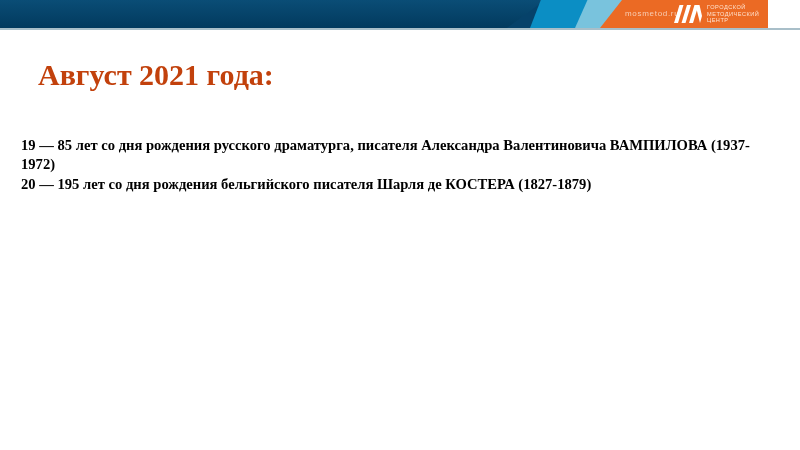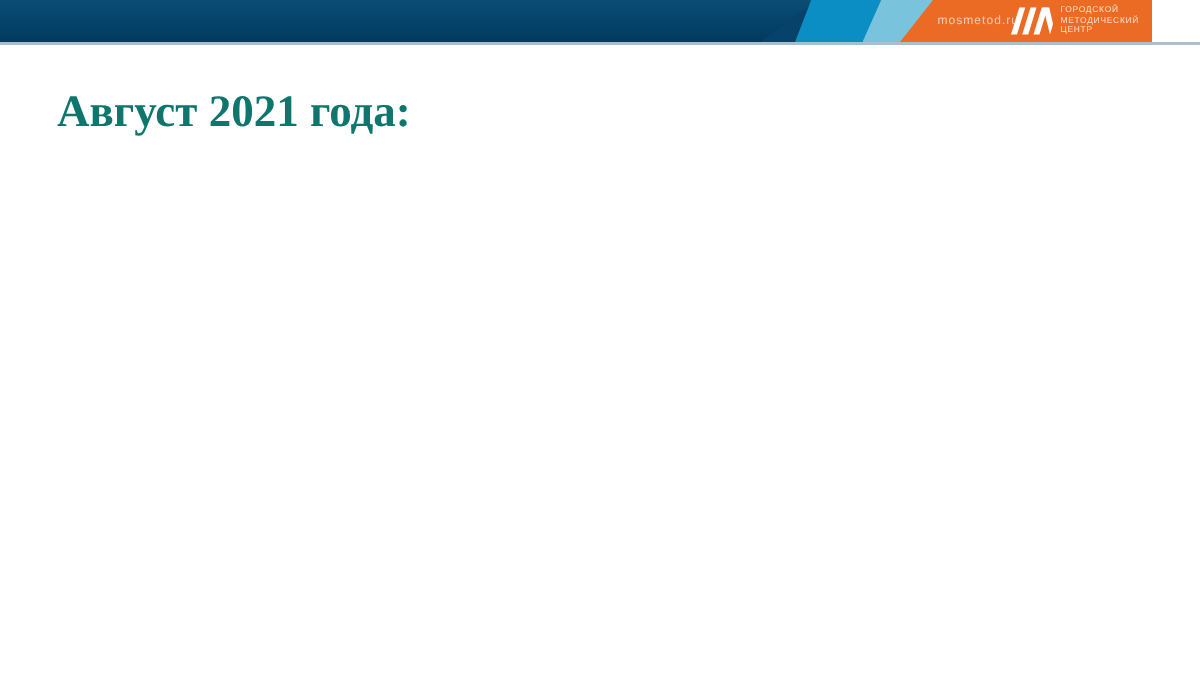--- a/index.html
+++ b/index.html
@@ -96,21 +96,21 @@
   }
 
   
   .slide-title {
     position: absolute;
     top: 38px;
     left: 38px;
     font-family: "Liberation Serif", serif;
     font-weight: bold;
     font-size: 30px;
-    color: #0f766e;
+    color: #c2410c;
     white-space: nowrap;
   }
 
   .content-block {
     position: absolute;
     top: 136px;
     left: 21px;
     width: 760px;
   }
   .content-line {
@@ -148,13 +148,15 @@
       <span>МЕТОДИЧЕСКИЙ</span><br>
       <span>ЦЕНТР</span>
     </span>
   </div>
 </div>
 <div class="header-rule"></div>
 
 <h1 class="slide-title">Август 2021 года:</h1>
 
 <div class="content-block">
+  <p class="content-line">19 — 85 лет со дня рождения русского драматурга, писателя Александра Валентиновича ВАМПИЛОВА (1937-1972)</p>
+  <p class="content-line">20 — 195 лет со дня рождения бельгийского писателя Шарля де КОСТЕРА (1827-1879)</p>
 </div>
 
 </body></html>

